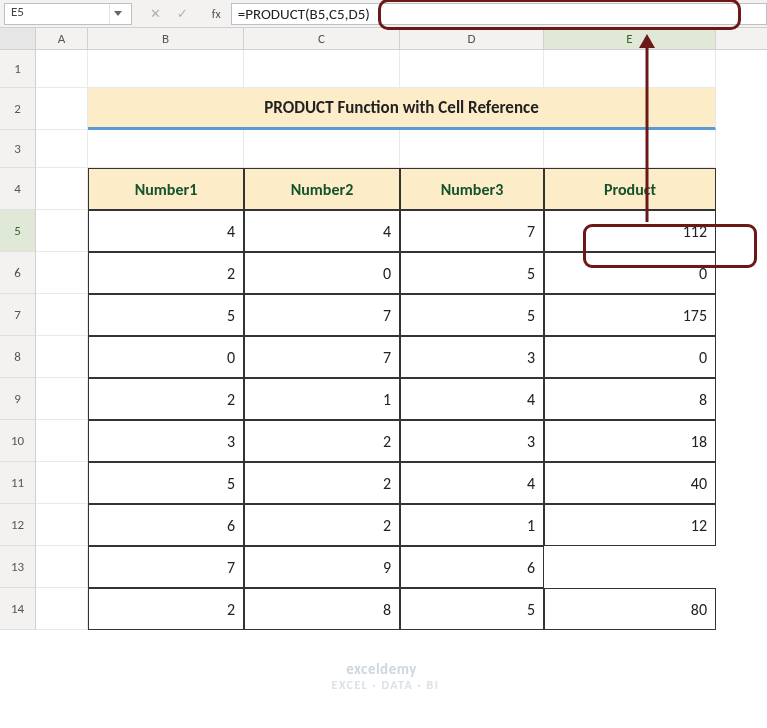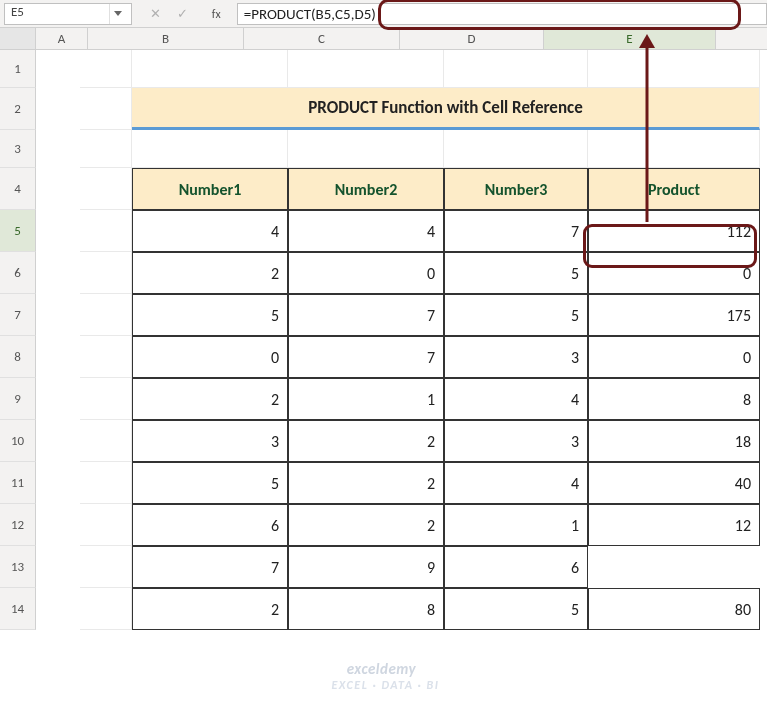--- a/index.html
+++ b/index.html
@@ -38,21 +38,21 @@
       margin-left: auto;
     }
     .fb-icons {
       display: flex;
       align-items: center;
       gap: 16px;
       padding: 0 14px;
       color: #b0b0b0;
     }
     .fb-icons span { font-size: 13px; }
-    .fx-icon { color: #555; font-size: 12px; margin-left: 10px; margin-right: 16px; }
+    .fx-icon { color: #555; font-size: 12px; margin-left: 10px; margin-right: 10px; }
     .formula-input {
       flex: 1;
       height: 22px;
       background: #fff;
       border: 1px solid #c0c0c0;
       padding: 8px 6px;
       font-size: 15px;
       color: #222;
       display: flex;
       align-items: center;
@@ -99,21 +99,21 @@
       border-right: 1px solid #d0d0d0;
       border-bottom: 1px solid #e0e0e0;
       text-align: center;
       font-size: 13px;
       color: #555;
       display: flex;
       align-items: center;
       justify-content: center;
     }
     .cells { position: relative; }
-    .row { display: flex; padding-left: 44px; }
+    .row { display: flex; }
     .cell {
       border-right: 1px solid #e9e9e9;
       border-bottom: 1px solid #e9e9e9;
       font-size: 15px;
       background: #fff;
       display: flex;
       align-items: center;
       padding: 0 8px;
     }
     .h-38 { height: 38px; }
@@ -161,21 +161,20 @@
     }
     .watermark {
       position: absolute;
       left: 0; right: 4px;
       bottom: 36px;
       text-align: center;
       font-size: 15px;
       color: #cfd6e0;
       font-weight: 600;
       letter-spacing: 0.5px;
-      font-style: italic;
     }
     .watermark small { display: block; font-size: 12px; letter-spacing: 1.5px; color: #dbe1ea; padding-left: 8px; }
   </style>
 </head>
 <body>
 
 <div class="formula-bar">
   <div class="name-box">
     <span>E5</span>
     <span class="name-box-dd">

